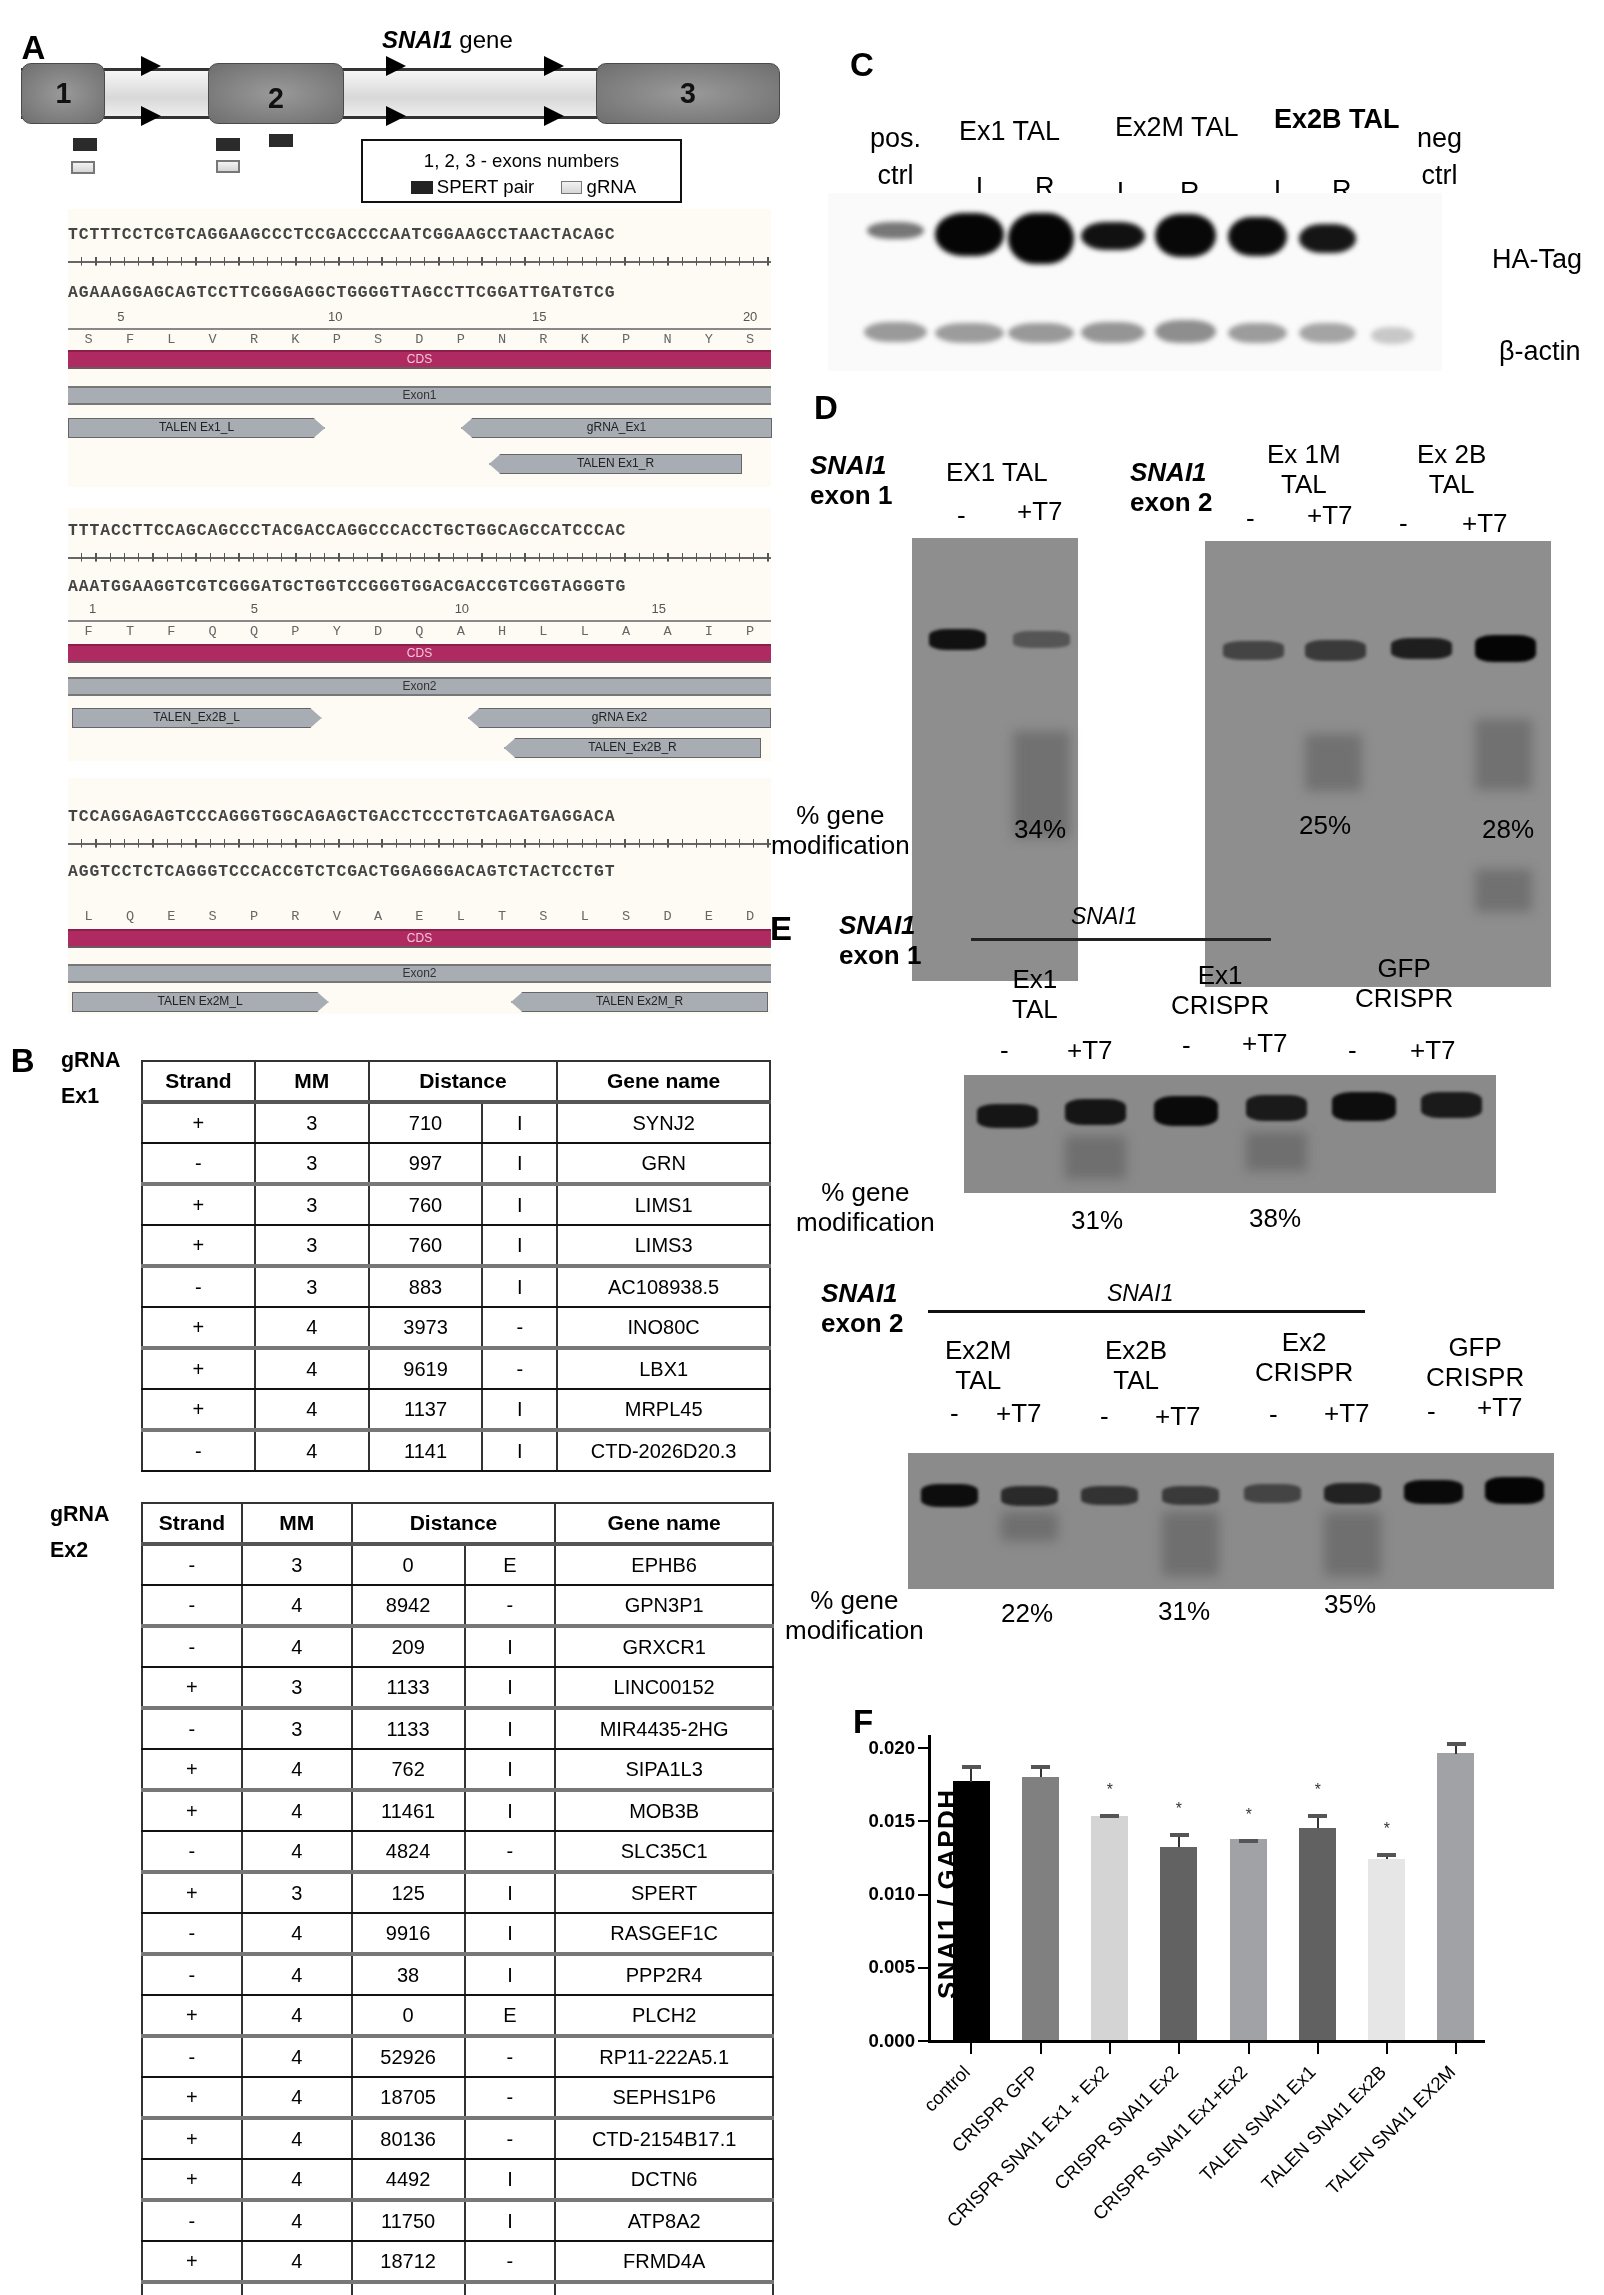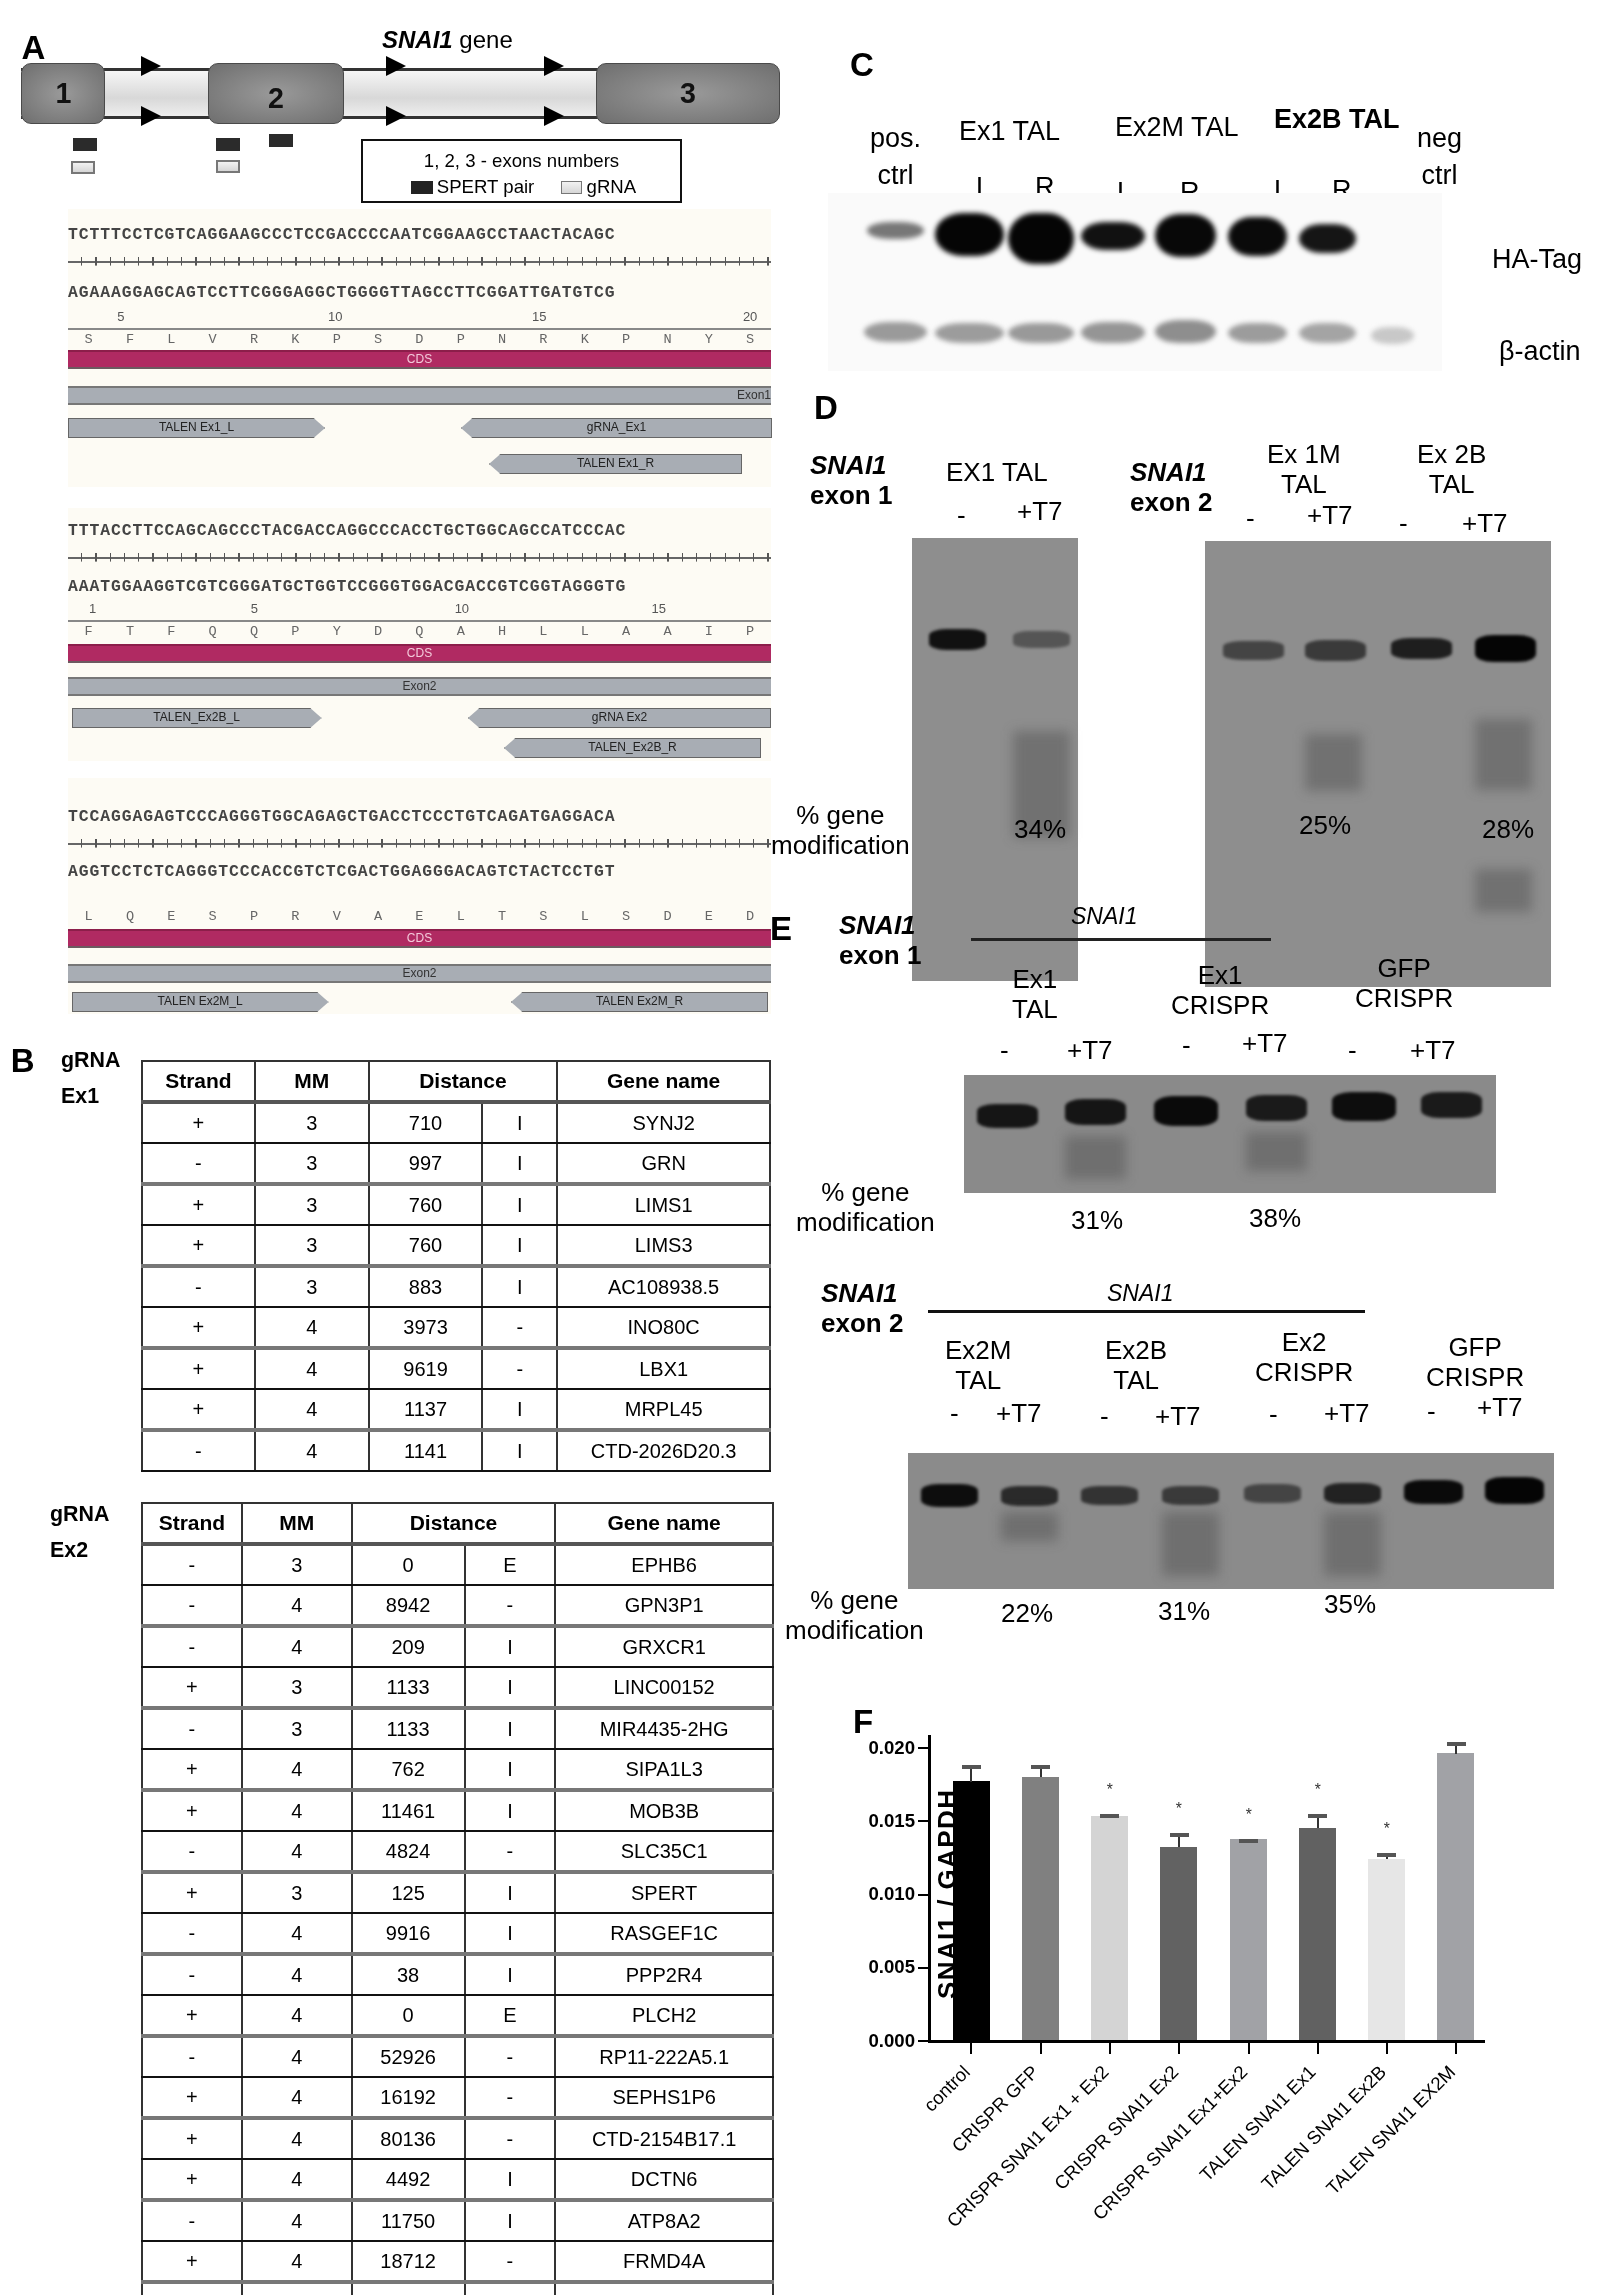--- a/index.html
+++ b/index.html
@@ -149,21 +149,21 @@
       <span>P</span>
       <span>N</span>
       <span>R</span>
       <span>K</span>
       <span>P</span>
       <span>N</span>
       <span>Y</span>
       <span>S</span>
   </div>
   <div class="cds" style="top:141px;">CDS</div>
-  <div class="exonbar" style="top:177px;text-align:right;">Exon1</div>
+  <div class="exonbar" style="top:177px;">Exon1</div>
   <div class="feat right" style="top:209px;left:0;width:257px;">TALEN Ex1_L</div>
   <div class="feat left" style="top:209px;left:393px;width:311px;">gRNA_Ex1</div>
   <div class="feat left" style="top:245px;left:421px;width:253px;">TALEN Ex1_R</div>
 </div>
 
 <div class="seqblock" style="top:508px;height:253px;">
   <div class="seq" style="top:13px;">TTTACCTTCCAGCAGCCCTACGACCAGGCCCACCTGCTGGCAGCCATCCCAC</div>
   <div class="ruler" style="top:40px;"></div>
   <div class="seq" style="top:69px;">AAATGGAAGGTCGTCGGGATGCTGGTCCGGGTGGACGACCGTCGGTAGGGTG</div>
   <div class="aa-ruler" style="top:93px;">
@@ -423,21 +423,21 @@
       <tr>
         <td>-</td>
         <td>4</td>
         <td>52926</td>
         <td>-</td>
         <td>RP11-222A5.1</td>
       </tr>
       <tr>
         <td>+</td>
         <td>4</td>
-        <td>16192</td>
+        <td>18705</td>
         <td>-</td>
         <td>SEPHS1P6</td>
       </tr>
       <tr>
         <td>+</td>
         <td>4</td>
         <td>80136</td>
         <td>-</td>
         <td>CTD-2154B17.1</td>
       </tr>

